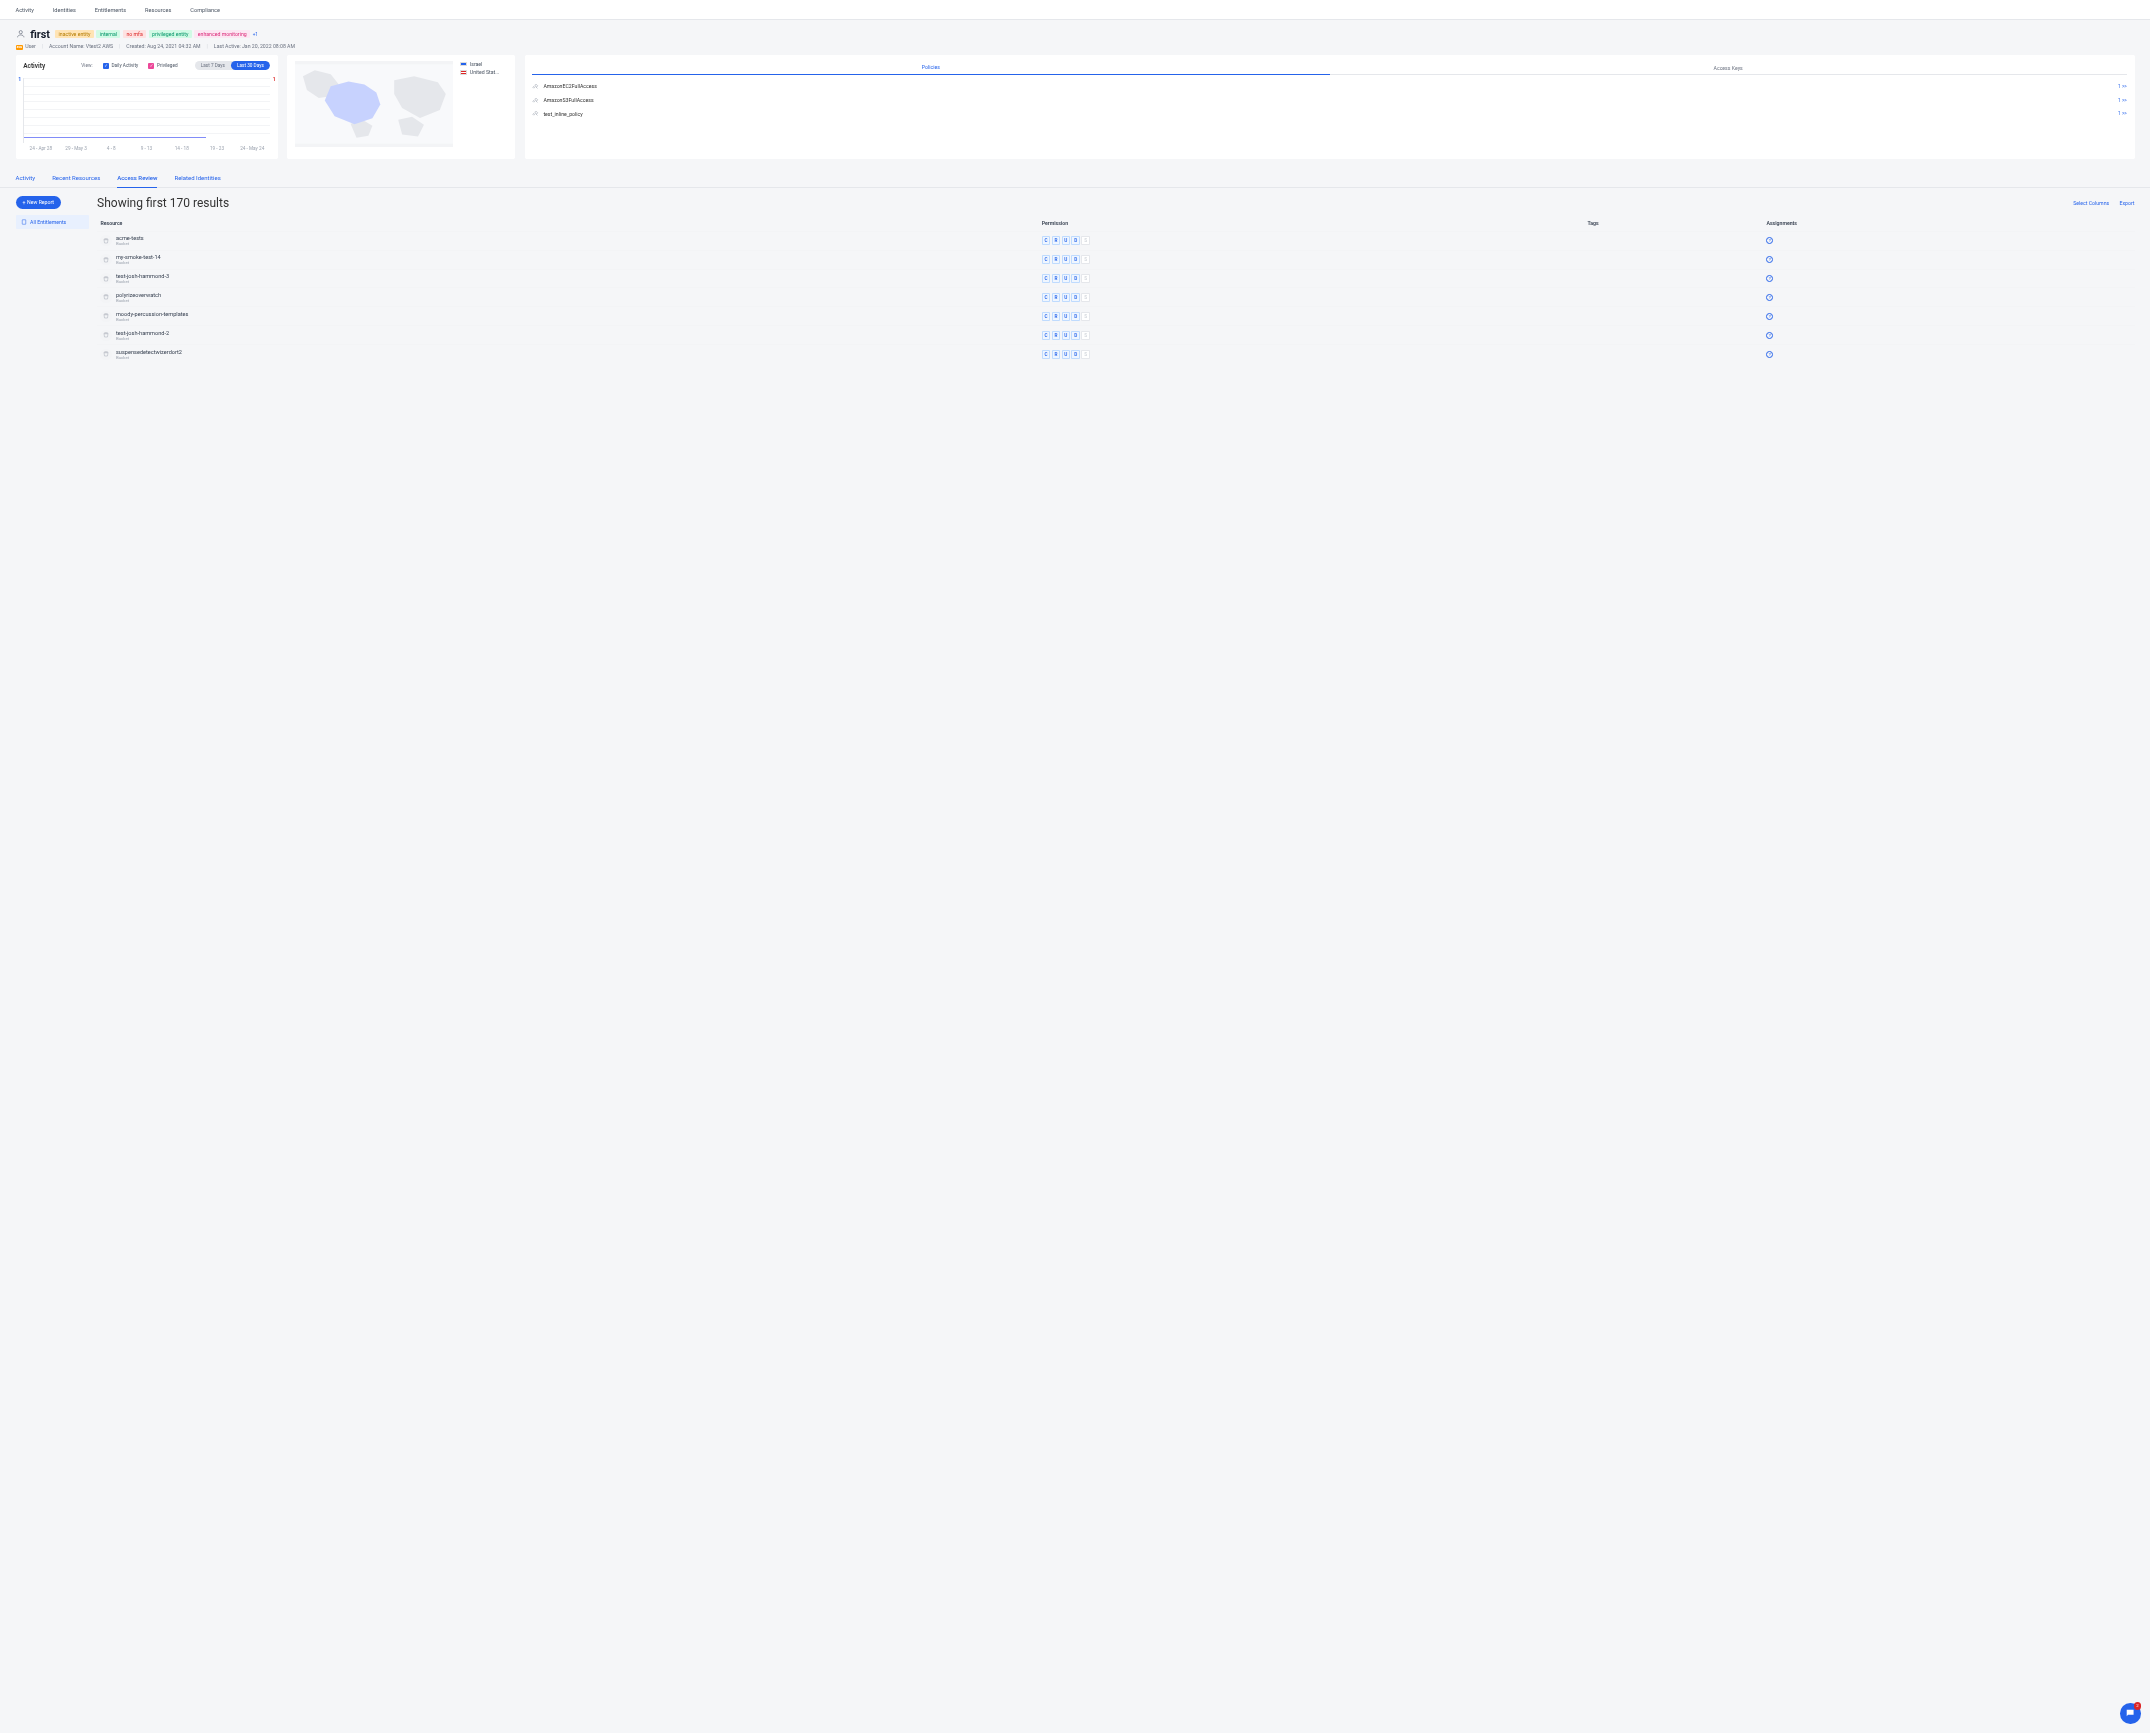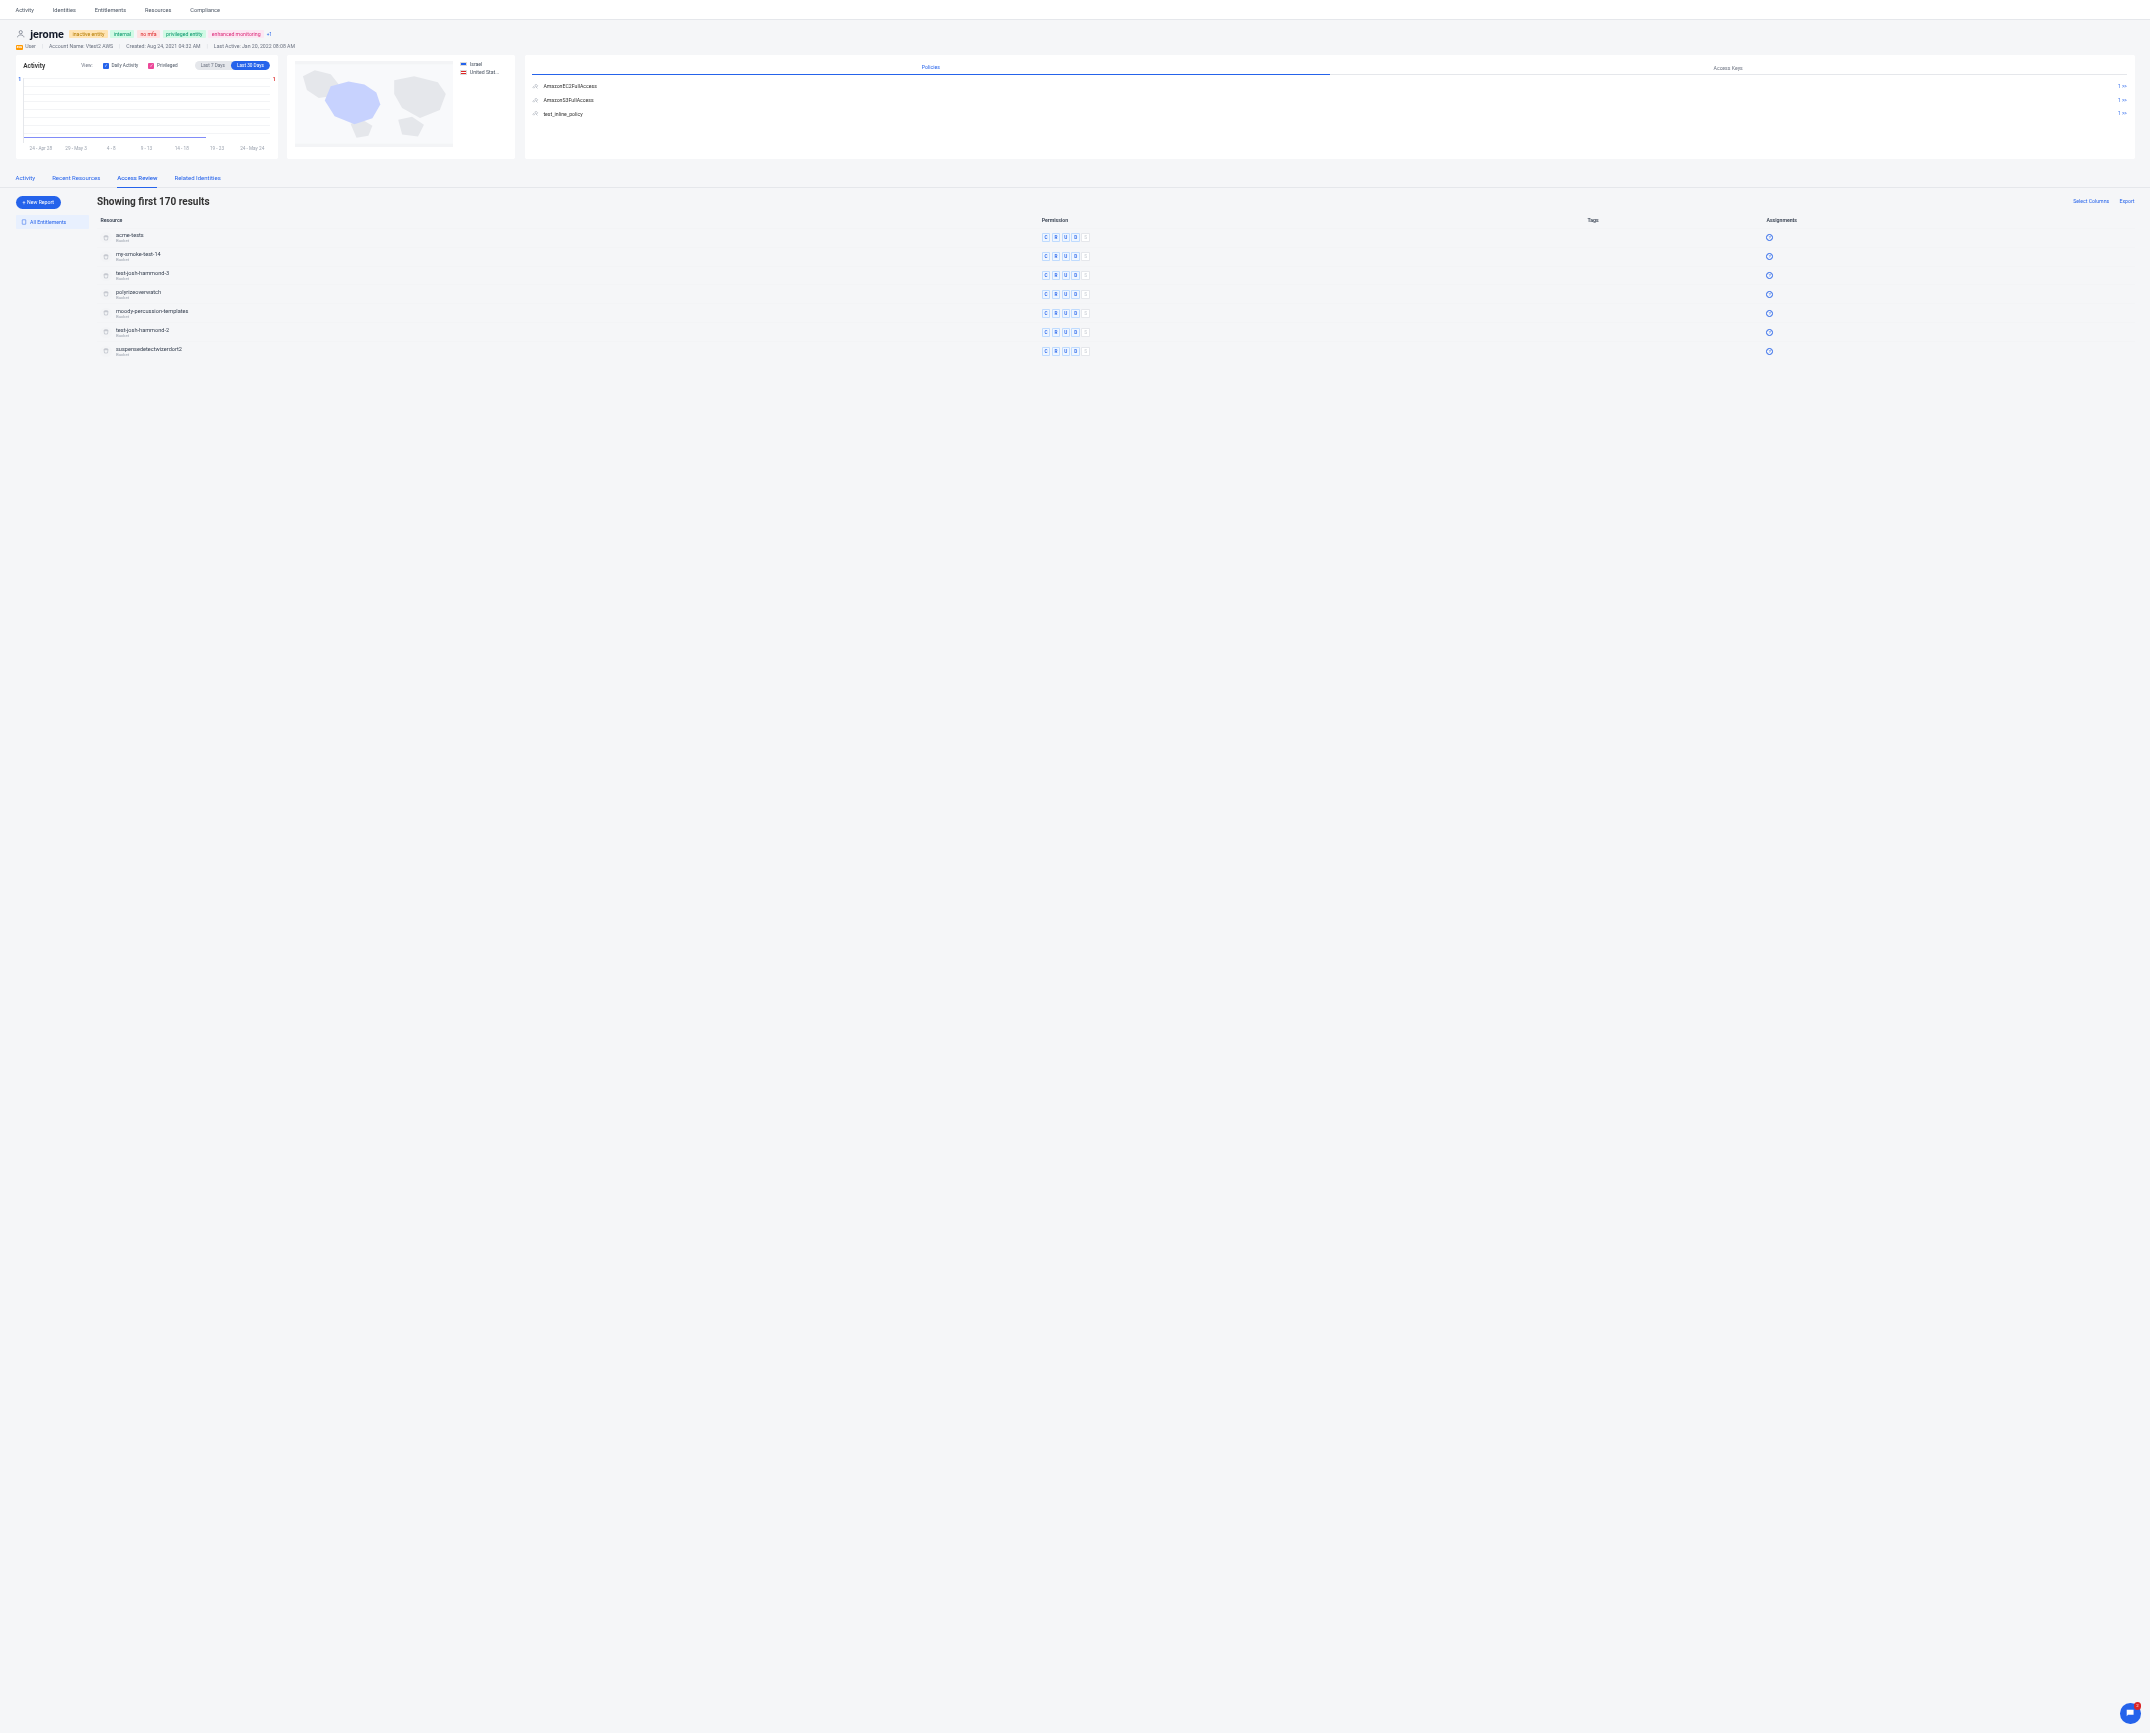--- a/index.html
+++ b/index.html
@@ -58,21 +58,21 @@
 .policy .cnt{margin-left:auto;color:#2563eb;font-size:4.7px;cursor:pointer}
 .subtabs{display:flex;gap:17px;padding:6.9px 15.5px 0;border-bottom:0.4px solid #e5e7eb;margin:7.7px 0 0}
 .subtabs a{padding:0 0 6px;color:#2563eb;text-decoration:none;font-size:6px;cursor:pointer}
 .subtabs .active{border-bottom:1.1px solid #2563eb;margin-bottom:-0.4px;font-weight:500}
 .content{display:flex;padding:7.7px 15.5px;gap:8.6px}
 .side{flex:0 0 73px}
 .newrep{background:#2563eb;color:#fff;border:none;border-radius:6.9px;padding:3.4px 6.9px;font-size:5.2px;cursor:pointer;display:flex;align-items:center;gap:1.7px;margin-bottom:6px}
 .side-item{display:flex;align-items:center;gap:3.4px;padding:3.9px 5.2px;background:#e8f0fe;color:#2563eb;font-size:5.2px;border-radius:0.9px;cursor:pointer}
 .main{flex:1}
 .main-hdr{display:flex;align-items:center;margin-bottom:6px}
-.main-hdr h3{font-size:10px;font-weight:700}
+.main-hdr h3{font-size:12px;font-weight:400}
 .main-hdr .actions{margin-left:auto;display:flex;gap:10.3px}
 .main-hdr .actions a{color:#2563eb;font-size:5.2px;cursor:pointer}
 table{width:100%;border-collapse:collapse}
 th{text-align:left;padding:4.3px 3.4px;font-size:5.2px;font-weight:600;color:#374151}
 td{padding:3.4px;border-top:0.4px solid #f3f4f6;vertical-align:middle}
 .res{display:flex;align-items:center;gap:4.3px}
 .res-ico{width:11.2px;height:11.2px;background:#f3f4f6;border-radius:50%;display:flex;align-items:center;justify-content:center;color:#9ca3af}
 .res-txt{display:flex;flex-direction:column}
 .res-name{font-size:5.6px;color:#374151}
 .res-type{font-size:4.3px;color:#9ca3af}
@@ -93,21 +93,21 @@
   <a>Resources</a>
   <a>Compliance</a>
 </nav>
 
 <header class="hdr">
   <div class="hdr-top">
     <svg class="usr-ico" viewBox="0 0 24 24" fill="none" stroke="currentColor" stroke-width="1.8">
         <circle cx="12" cy="8" r="4"></circle>
         <path d="M4 21c0-4 4-6 8-6s8 2 8 6"></path>
       </svg>
-    <h1>jerome</h1>
+    <h1>first</h1>
     <div class="badges">
       <span class="badge b-inactive">inactive entity</span>
       <span class="badge b-internal">internal</span>
       <span class="badge b-nomfa">no mfa</span>
       <span class="badge b-priv">privileged entity</span>
       <span class="badge b-mon">enhanced monitoring</span>
       <span class="plus1">+1</span>
     </div>
   </div>
   <div class="meta">

